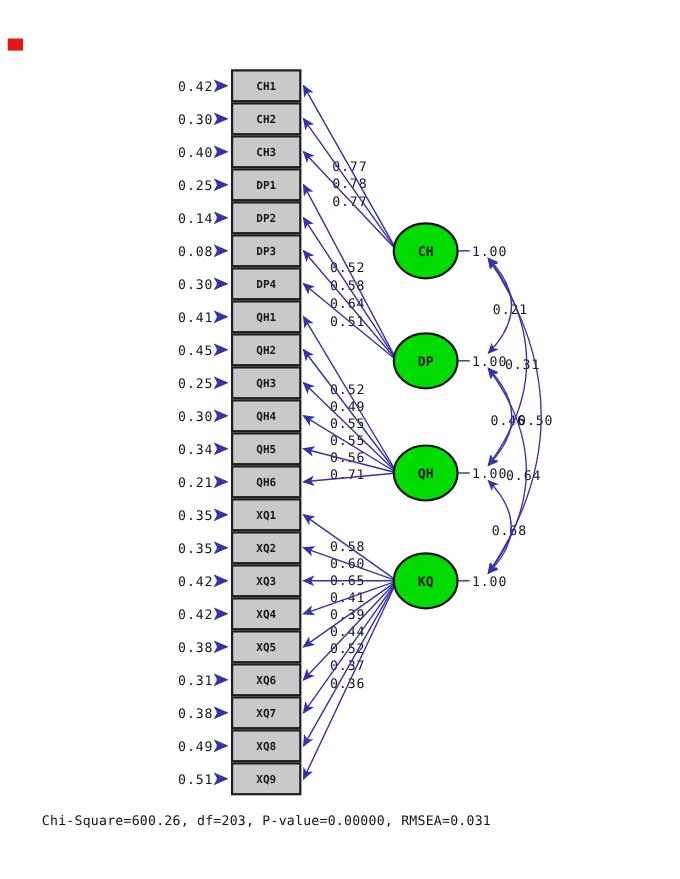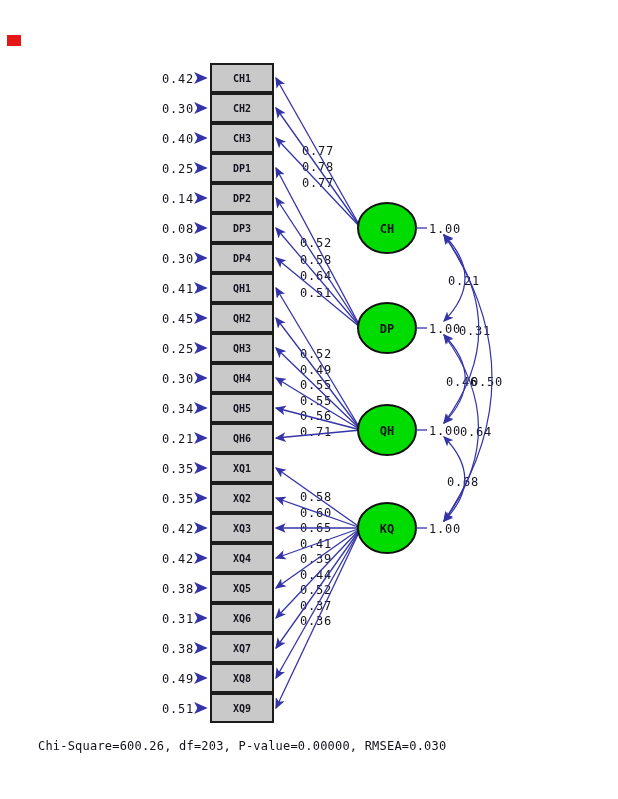--- a/index.html
+++ b/index.html
@@ -176,14 +176,14 @@
       <text x="471" y="386" fill="#15151f" font-size="12" letter-spacing="0.8" font-weight="normal" text-anchor="start">0.50</text>
       <text x="460" y="436" fill="#15151f" font-size="12" letter-spacing="0.8" font-weight="normal" text-anchor="start">0.64</text>
       <text x="447" y="486" fill="#15151f" font-size="12" letter-spacing="0.8" font-weight="normal" text-anchor="start">0.68</text>
       <path d="M 444 235 Q 486 278 444 321" fill="none" stroke="#3434a8" stroke-width="1.2" marker-start="url(#ah)" marker-end="url(#ah)"></path>
       <path d="M 444 235 Q 513.54 329 444 423" fill="none" stroke="#3434a8" stroke-width="1.2" marker-start="url(#ah)" marker-end="url(#ah)"></path>
       <path d="M 444 335 Q 486.54 379 444 423" fill="none" stroke="#3434a8" stroke-width="1.2" marker-start="url(#ah)" marker-end="url(#ah)"></path>
       <path d="M 444 235 Q 540 378 444 521" fill="none" stroke="#3434a8" stroke-width="1.2" marker-start="url(#ah)" marker-end="url(#ah)"></path>
       <path d="M 444 335 Q 513 428 444 521" fill="none" stroke="#3434a8" stroke-width="1.2" marker-start="url(#ah)" marker-end="url(#ah)"></path>
       <path d="M 444 437 Q 485.46 479 444 521" fill="none" stroke="#3434a8" stroke-width="1.2" marker-start="url(#ah)" marker-end="url(#ah)"></path>
     </svg>
-  <div id="fit-line">Chi-Square=600.26, df=203, P-value=0.00000, RMSEA=0.030</div>
+  <div id="fit-line">Chi-Square=600.26, df=203, P-value=0.00000, RMSEA=0.031</div>
 </div>
 
 </body></html>

